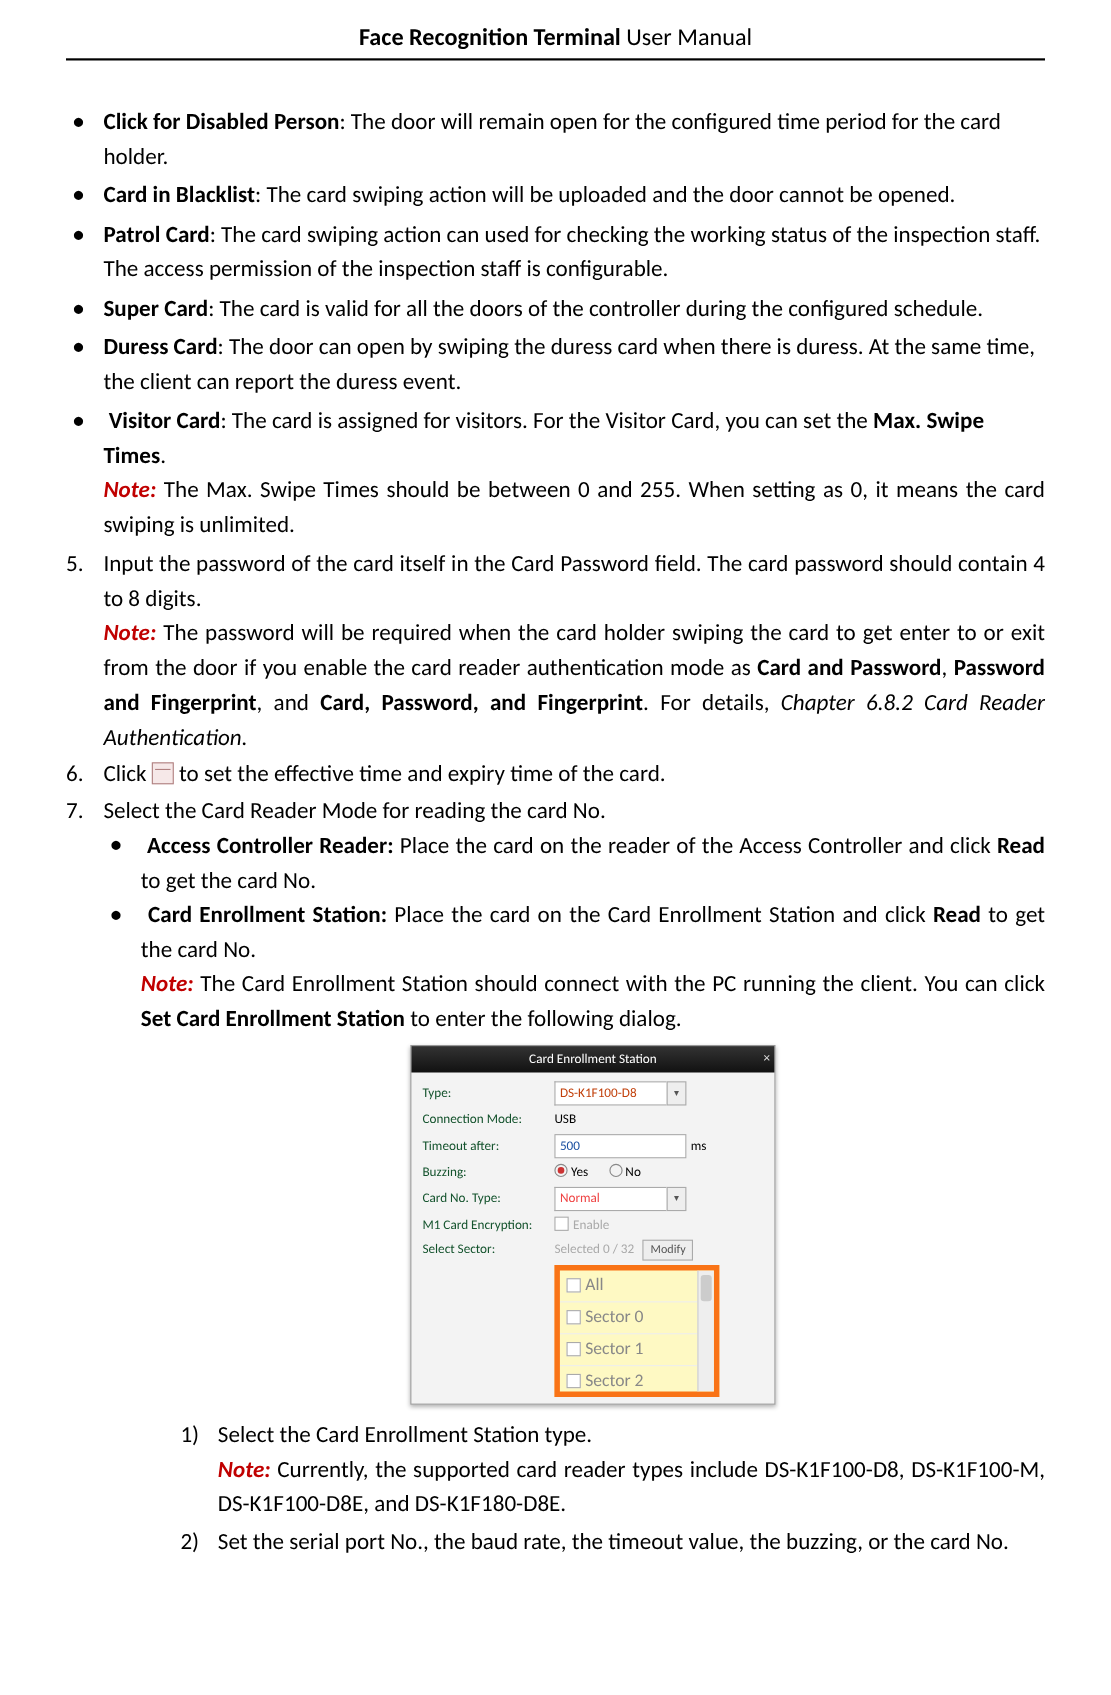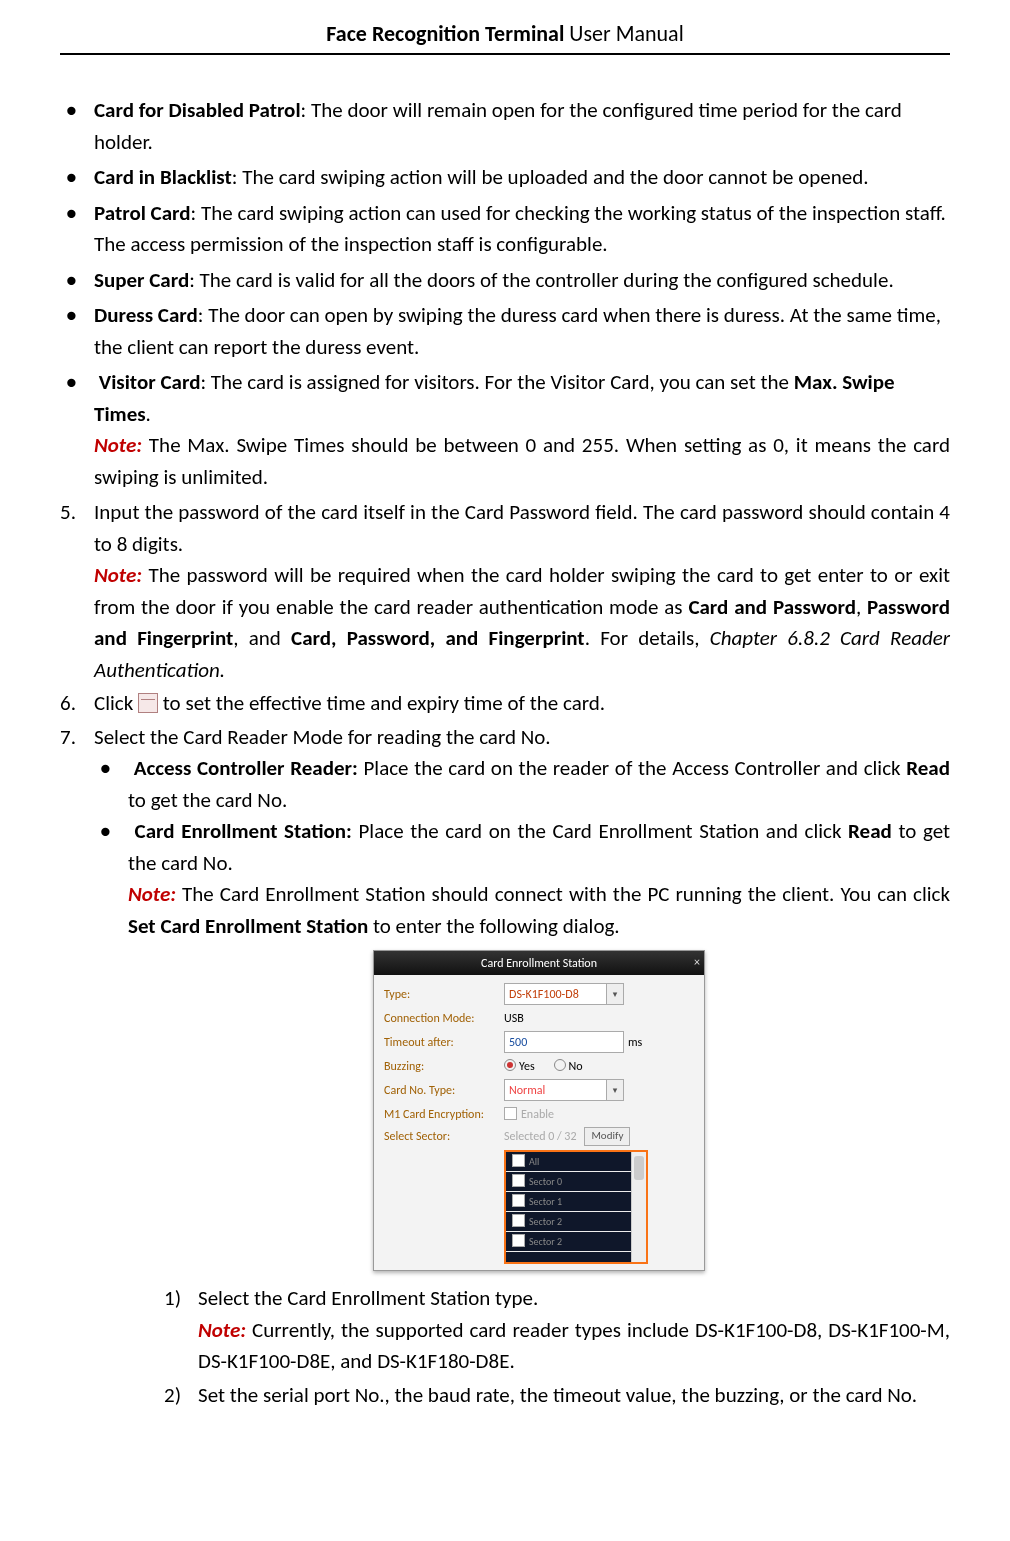--- a/index.html
+++ b/index.html
@@ -91,21 +91,21 @@
     font-size: 12px;
     position: relative;
     text-align: center;
   }
   .dlg-close {
     position: absolute; right: 4px; top: 2px;
     color: #ddd; cursor: default;
   }
   .dlg-body { padding: 8px 10px 6px 10px; }
   .dlg-row { display: flex; align-items: center; margin-bottom: 4px; }
-  .dlg-label { width: 120px; color: #a16207; }
+  .dlg-label { width: 120px; color: #14532d; }
   .dlg-field { flex: 1; display: flex; align-items: center; gap: 4px; }
   .dlg-select, .dlg-input {
     border: 1px solid #aaa;
     background: #fff;
     padding: 1px 4px;
     font-size: 12px;
     width: 120px;
     box-sizing: border-box;
   }
   .dlg-select { color: #c2410c; }
@@ -126,24 +126,24 @@
   .radio.checked::after {
     content: ""; position: absolute; left: 2px; top: 2px;
     width: 6px; height: 6px; background: #c33; border-radius: 50%;
   }
   .chk {
     display: inline-block; width: 11px; height: 11px;
     border: 1px solid #aaa; background: #fff; margin-right: 4px;
     vertical-align: -2px;
   }
   .sector-box {
-    border: 2px solid #f97316; background: #0f172a;
+    border: 5px solid #f97316; background: #fef9c3;
     width: 140px; height: 110px; overflow: hidden;
     position: relative; margin-left: 120px;
-    font-size: 10px; color: #888;
+    font-size: 16px; color: #888;
   }
   .sector-box .row { padding: 2px 6px; border-bottom: 1px solid #eee; }
   .sector-box .scroll {
     position: absolute; right: 0; top: 0; bottom: 0; width: 14px;
     background: #eee; border-left: 1px solid #ccc;
   }
   .sector-box .scroll .thumb {
     position: absolute; left: 2px; right: 2px; top: 4px; height: 24px;
     background: #ccc; border-radius: 3px;
   }
@@ -166,21 +166,21 @@
 <body>
 
 <div class="page">
   <div class="header-row">
     <span class="bold">Face Recognition Terminal</span><span>  User Manual</span>
   </div>
   <hr class="header-rule">
 
   <div class="content">
     <ul class="bullets">
-      <li><span class="bold">Card for Disabled Patrol</span><span>: The door will remain open for the configured time period for the card holder.</span></li>
+      <li><span class="bold">Click for Disabled Person</span><span>: The door will remain open for the configured time period for the card holder.</span></li>
       <li><span class="bold">Card in Blacklist</span><span>: The card swiping action will be uploaded and the door cannot be opened.</span></li>
       <li><span class="bold">Patrol Card</span><span>: The card swiping action can used for checking the working status of the inspection staff. The access permission of the inspection staff is configurable.</span></li>
       <li><span class="bold">Super Card</span><span>: The card is valid for all the doors of the controller during the configured schedule.</span></li>
       <li><span class="bold">Duress Card</span><span>: The door can open by swiping the duress card when there is duress. At the same time, the client can report the duress event.</span></li>
       <li>
         <span class="bold">Visitor Card</span><span>: The card is assigned for visitors. For the Visitor Card, you can set the </span><span class="bold">Max. Swipe Times</span><span>.</span>
         <div class="justify">
           <span class="note">Note:</span><span> The Max. Swipe Times should be between 0 and 255. When setting as 0, it means the card swiping is unlimited.</span>
         </div>
       </li>

